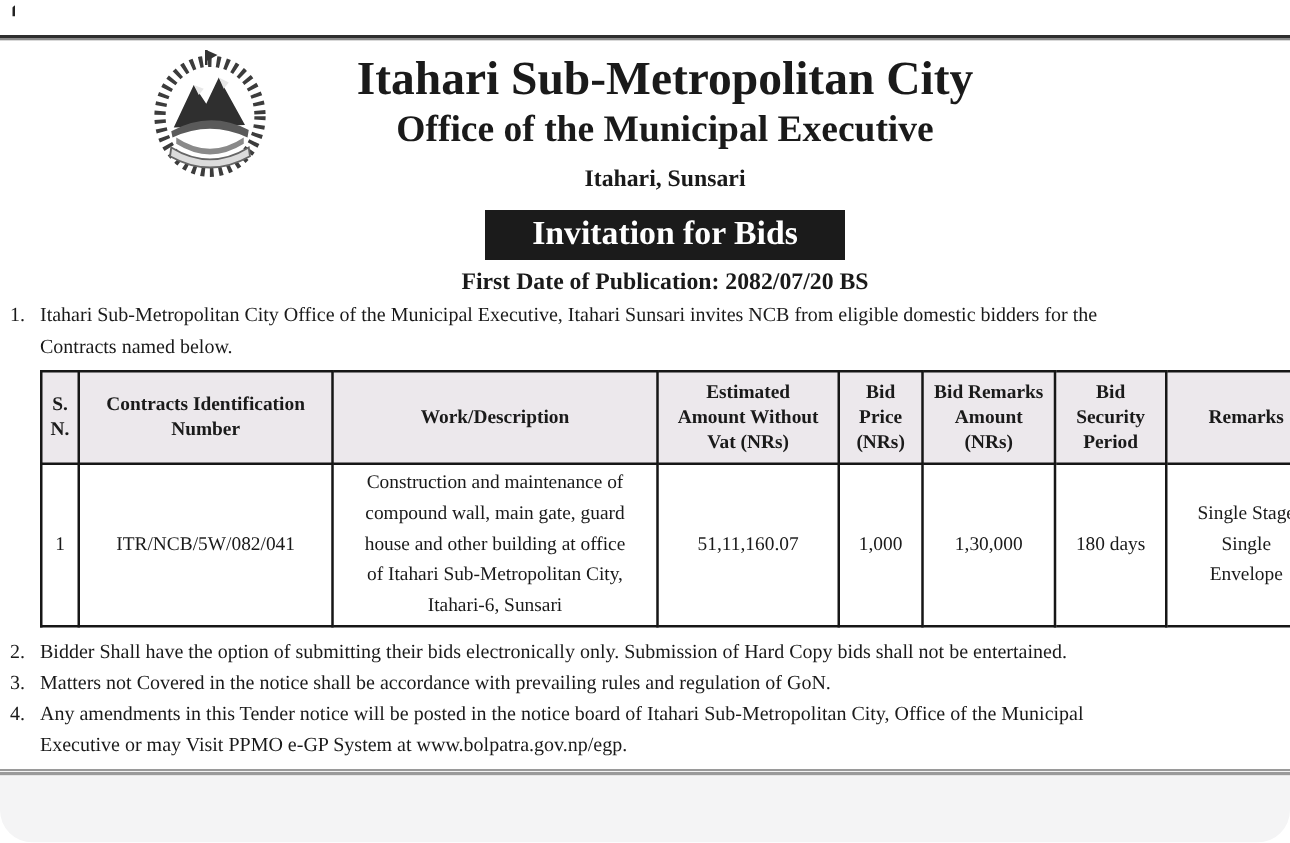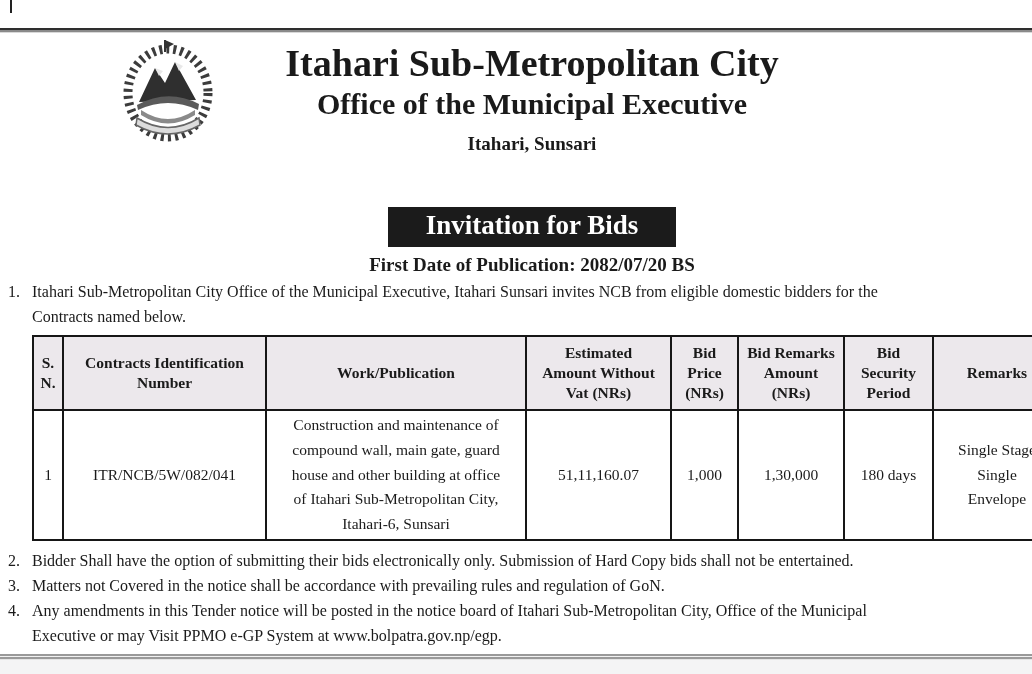--- a/index.html
+++ b/index.html
@@ -1,32 +1,32 @@
 <!DOCTYPE html>
 <html><head>
 <meta charset="utf-8">
 <style>
   html,body{margin:0;padding:0;}
   body{
     width:1032px;height:674px;overflow:hidden;background:#fff;
     font-family:"Liberation Serif","DejaVu Serif",serif;color:#1a1a1a;
   }
-  .viewport{position:relative;width:1032px;height:674px;overflow:hidden;background:#fff;}
+  .viewport{position:relative;width:1032px;height:674px;overflow:hidden;background:#fff;border-radius:26px;}
   .doc{width:1064px;}
   .scan-mark{position:absolute;left:10px;top:0;width:2px;height:13px;background:#222;}
   .top-space{height:28px;}
   .rule-top{height:6px;background:linear-gradient(to bottom,#2e2e2e 0 2px,#8a8a8a 2px 4px,#d9d9d9 4px 5px,#fff 5px);}
   .header{position:relative;text-align:center;padding-top:8px;}
   .logo{position:absolute;left:118px;top:4px;width:100px;height:106px;}
   .title{font-size:38px;font-weight:bold;line-height:1.12;letter-spacing:0px;}
   .subtitle{font-size:30px;font-weight:bold;line-height:1.15;margin-top:2px;}
   .location{font-size:19px;font-weight:bold;margin-top:12px;}
   .banner-wrap{margin-top:13px;}
   .banner{display:inline-block;background:#1b1b1b;color:#ffffff;font-size:27px;font-weight:bold;
-          padding:3px 38px 6px 38px;margin-top:39px;}
+          padding:3px 38px 6px 38px;}
   .pubdate{font-size:19px;font-weight:bold;margin-top:7px;}
   .notice-item{display:flex;font-size:16px;line-height:25px;padding-left:8px;}
   .notice-item .num{width:24px;flex:0 0 24px;}
   .notice-item .body{flex:1;}
   .mt1{margin-top:3px;}
   .bids-table{border-collapse:collapse;margin-left:32px;margin-top:6px;width:1028px;table-layout:fixed;
               font-size:15.5px;}
   .bids-table th,.bids-table td{border:2px solid #161616;text-align:center;vertical-align:middle;
               padding:2px 3px;}
   .bids-table th{background:#ece8ec;font-weight:bold;line-height:1.3;height:68px;}
@@ -87,21 +87,21 @@
           <col style="width:106px">
           <col style="width:89px">
           <col style="width:128px">
       </colgroup>
       <thead>
         <tr>
           <th class="pre">S.
 N.</th>
           <th class="pre">Contracts Identification
 Number</th>
-          <th class="pre">Work/Publication</th>
+          <th class="pre">Work/Description</th>
           <th class="pre">Estimated
 Amount Without
 Vat (NRs)</th>
           <th class="pre">Bid
 Price
 (NRs)</th>
           <th class="pre">Bid Remarks
 Amount
 (NRs)</th>
           <th class="pre">Bid

